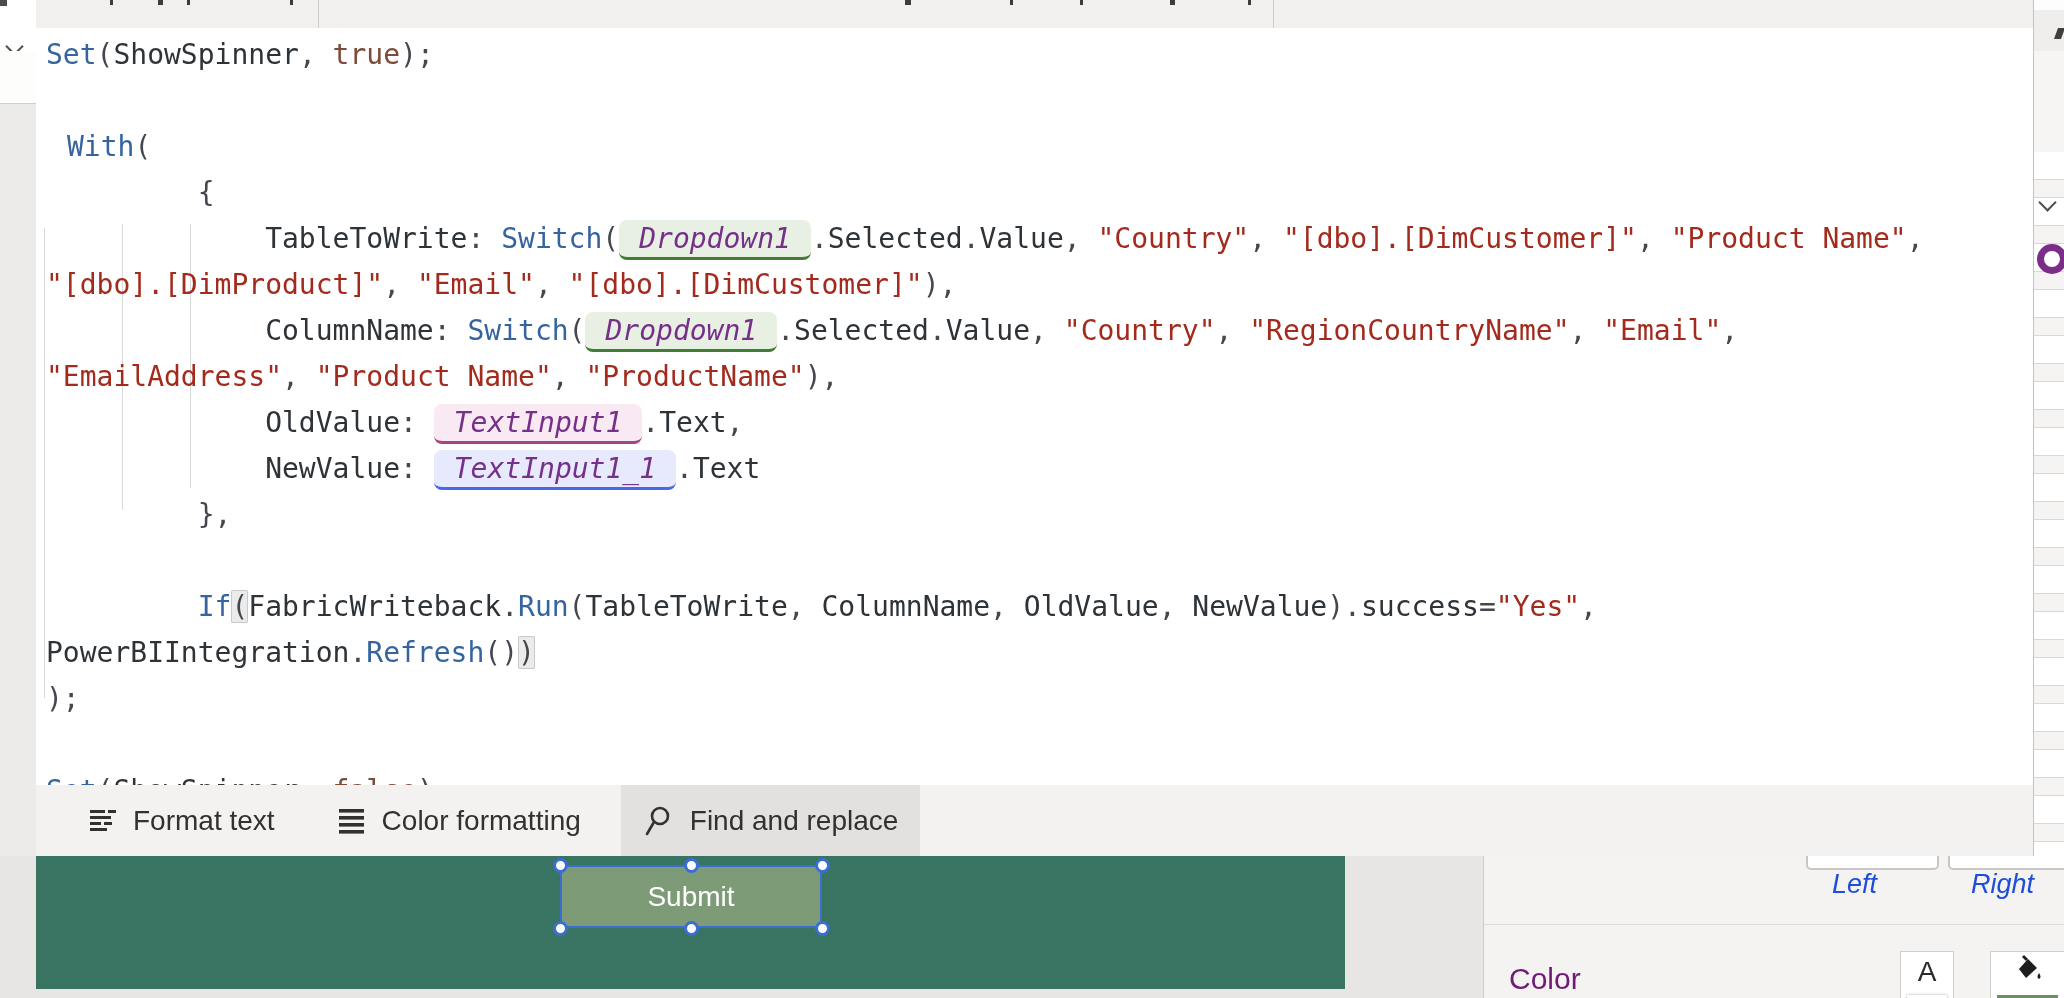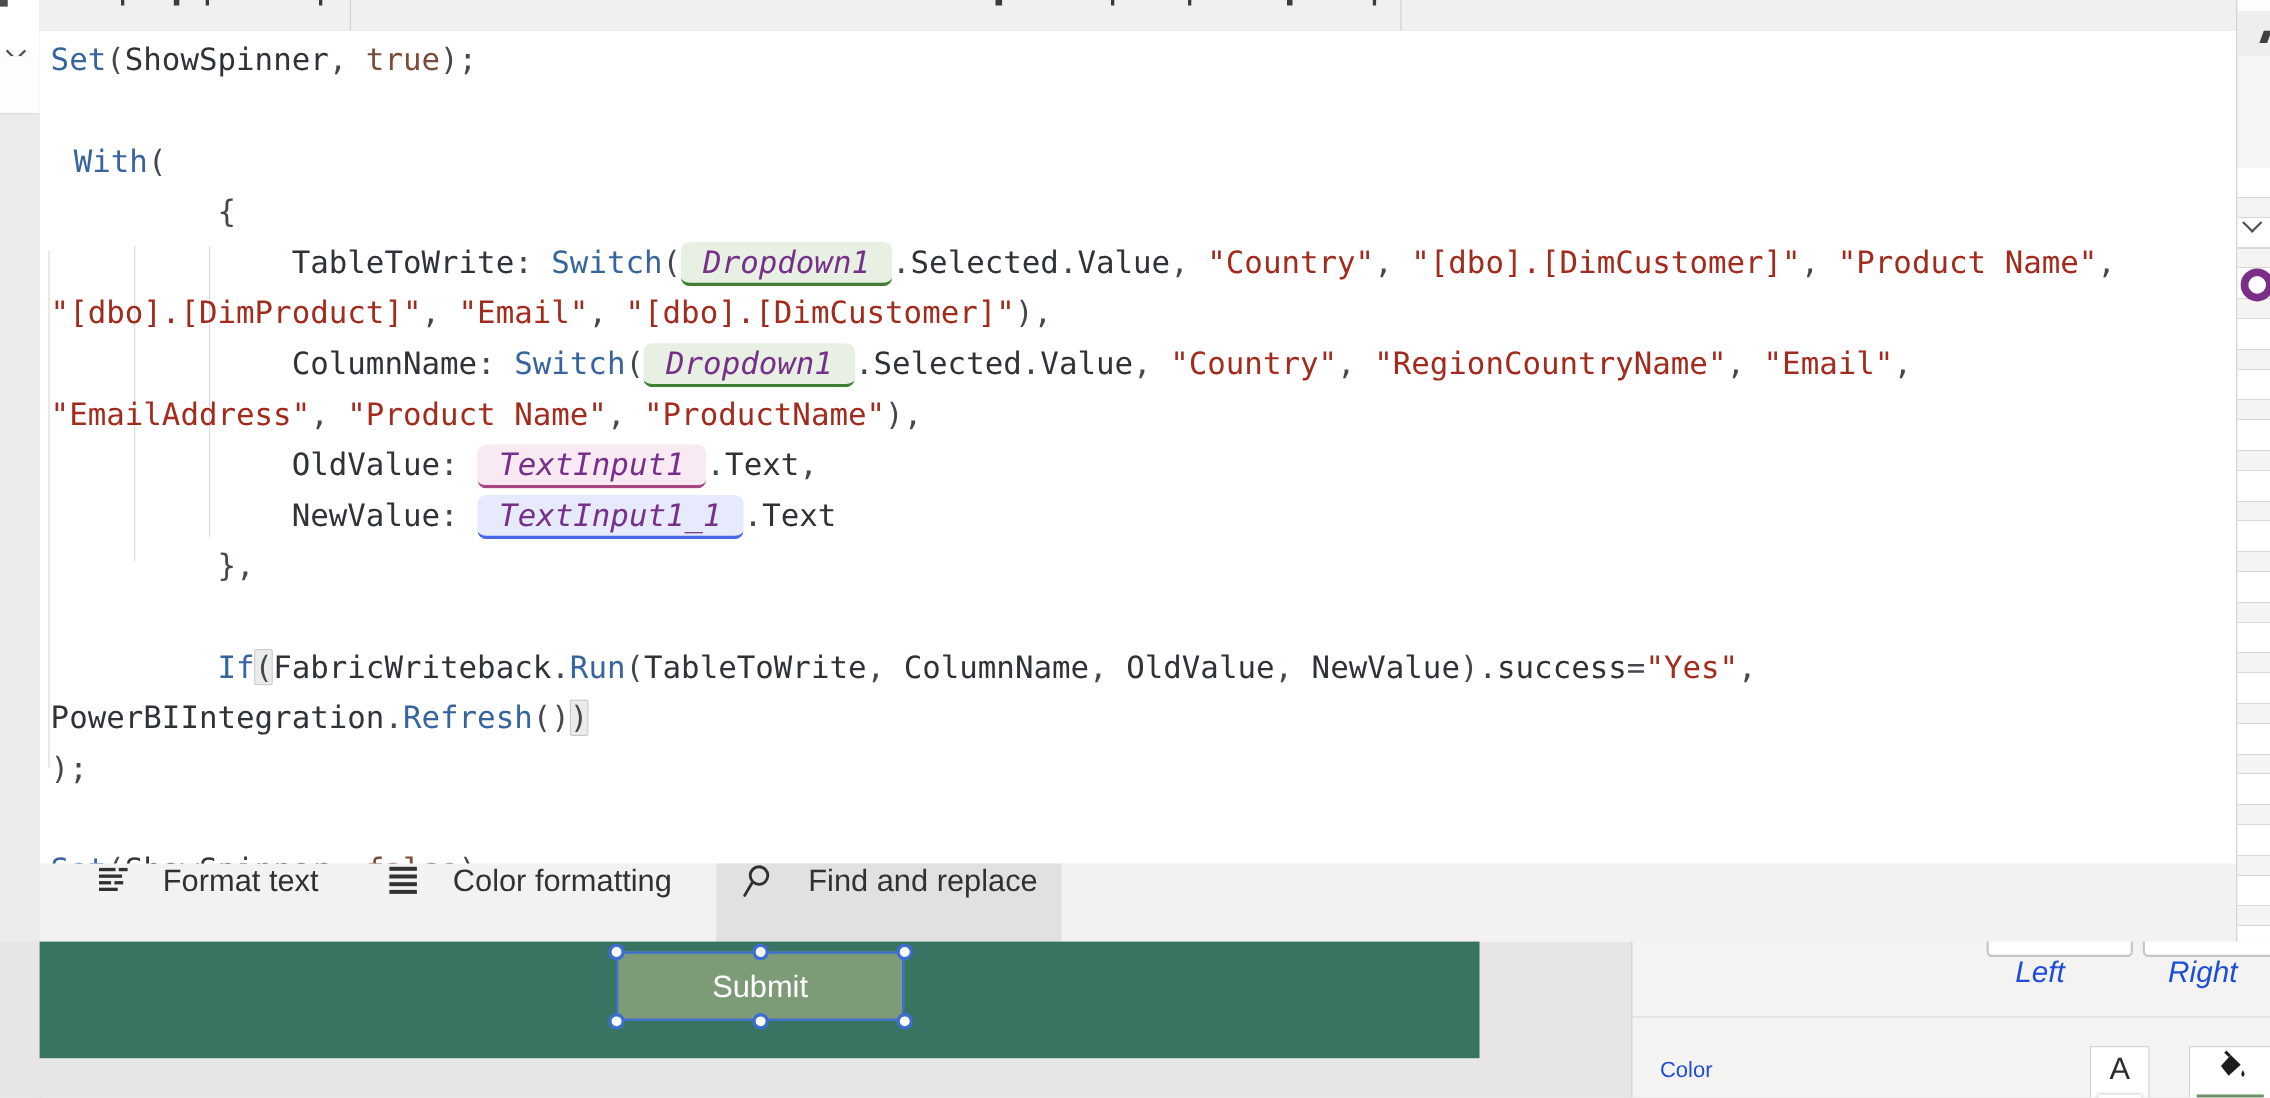--- a/index.html
+++ b/index.html
@@ -24,37 +24,37 @@
   
   .code-area{position:absolute;left:36px;top:28px;width:1997px;height:902px;background:#ffffff;overflow:hidden;
              font-family:"DejaVu Sans Mono",monospace;font-size:28px;}
   .guide{position:absolute;width:1px;background:#d8d8d8;}
   .code-line{position:absolute;left:10px;right:0;height:46px;line-height:46px;white-space:pre;}
   .tk-hl{background:#ebebeb;box-shadow:0 0 0 1px #c9c9c9 inset;border-radius:2px;}
   .ctrl{font-style:italic;border-radius:8px;padding:2px 20px;}
 
   
   .ftoolbar{position:absolute;left:36px;top:785px;width:1997px;height:71px;background:#f3f2f1;display:flex;align-items:stretch;padding-left:30px;box-sizing:border-box;}
-  .fbtn{display:flex;gap:30px;padding:0 22px;font-size:28px;color:#323130;cursor:pointer;}
+  .fbtn{display:flex;align-items:center;gap:15px;padding:0 22px;font-size:28px;color:#323130;cursor:pointer;}
   .fbtn.active{background:#e3e1df;}
   .fbtn svg{display:block;}
 
   
   .underlay{position:absolute;left:0;top:856px;width:2064px;height:142px;background:#e7e6e5;}
-  .canvas{position:absolute;left:36px;top:856px;width:1309px;height:106px;background:#397362;}
+  .canvas{position:absolute;left:36px;top:856px;width:1309px;height:133px;background:#397362;}
   .submit-btn{position:absolute;left:524px;top:9px;width:262px;height:63px;background:#7e9b78;border:2px solid #3b6ed3;box-sizing:border-box;
               display:flex;align-items:center;justify-content:center;color:#ffffff;font-size:28px;}
   .handle{position:absolute;width:15px;height:15px;border-radius:50%;background:#ffffff;border:3px solid #3b6ed3;box-sizing:border-box;}
 
   
   .rpanel{position:absolute;left:1483px;top:856px;width:581px;height:142px;background:#f4f3f2;border-left:1px solid #cfcdcb;overflow:hidden;}
   .cut-btn{position:absolute;top:-18px;height:32px;background:#ffffff;border:2px solid #c8c6c4;border-radius:5px;box-sizing:border-box;}
   .align-label{position:absolute;top:13px;width:80px;text-align:left;font-size:27px;color:#1d4ed8;font-style:italic;}
   .rp-div{position:absolute;left:0;right:0;top:68px;height:1px;background:#dddbd9;}
-  .color-label{position:absolute;left:25px;top:106px;font-size:20px;color:#1d4ed8;}
+  .color-label{position:absolute;left:25px;top:106px;font-size:30px;color:#701a75;}
   .swatch-btn{position:absolute;top:95px;height:56px;background:#ffffff;border:1px solid #d2d0ce;box-sizing:border-box;}
   .swA{left:416px;width:54px;}
   .swB{left:506px;width:75px;}
   .swA .letter{display:block;text-align:center;font-size:28px;color:#2b2b2b;margin-top:4px;}
   .swatch-bar{position:absolute;left:6px;right:6px;bottom:5px;height:6px;}
 
   
   .rstrip{position:absolute;left:2033px;top:0;width:31px;height:856px;background:#fff;border-left:1px solid #c5c3c1;overflow:hidden;}
   .rs1{position:absolute;left:0;top:0;width:31px;height:10px;background:#fdfdfd;border-bottom:1px solid #d5d5d5;}
   .rs2{position:absolute;left:0;top:10px;width:31px;height:41px;background:#efeeed;border-bottom:1px solid #d5d5d5;}

